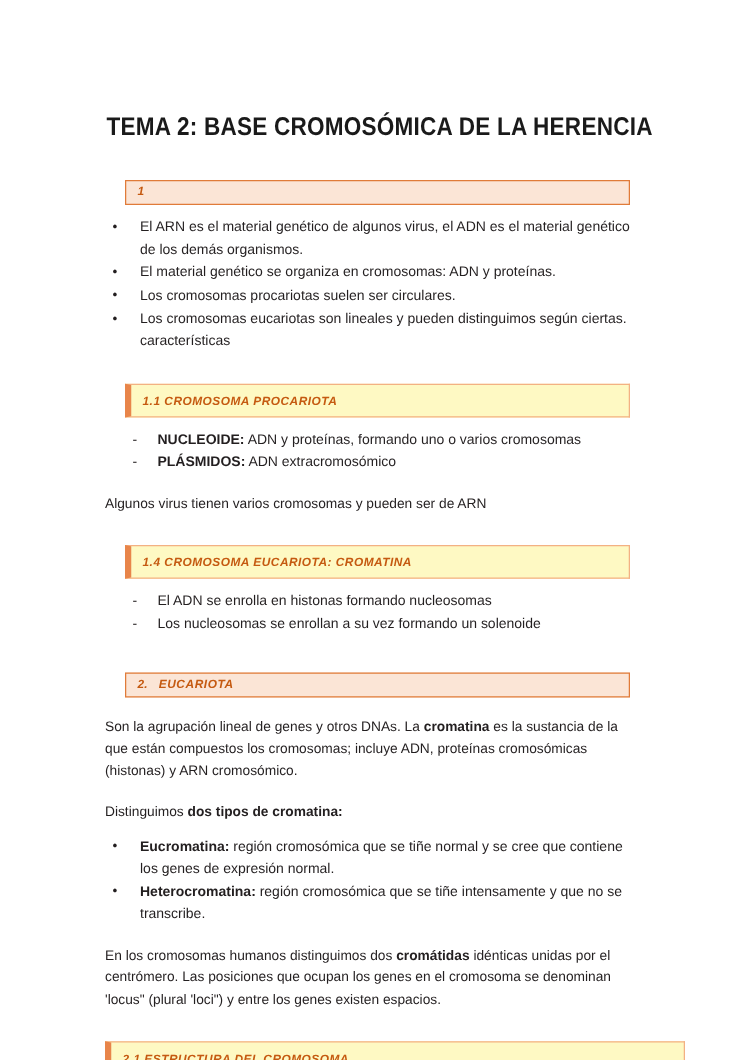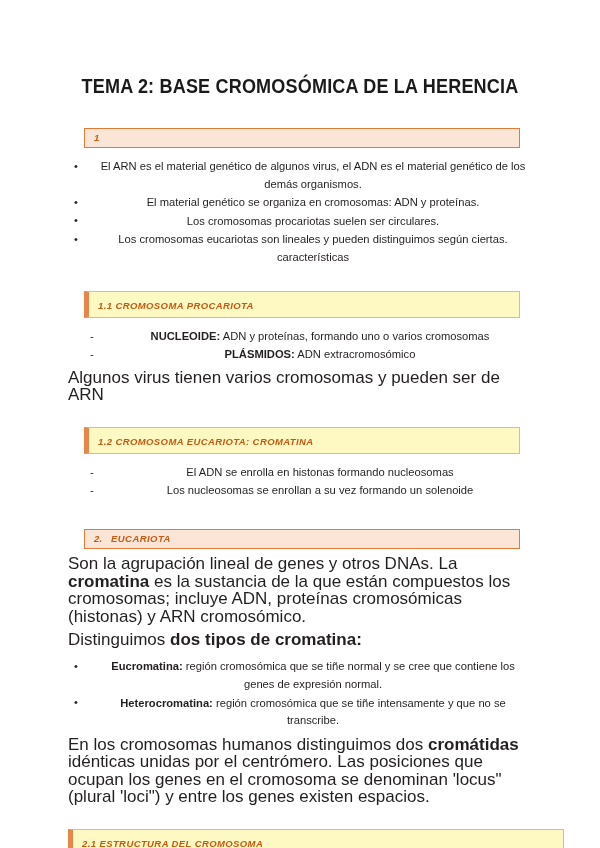--- a/index.html
+++ b/index.html
@@ -13,21 +13,21 @@
     font-family: "Liberation Sans", sans-serif;
     color: #231f20;
     position: relative;
     overflow: hidden;
   }
 
   .page {
     width: 600px;
     height: 652px;
     box-sizing: border-box;
-    padding: 0;
+    padding: 16px;
     background: #fff;
     position: relative;
   }
 
   
   .doc-title {
     text-align: center;
     font-family: "Liberation Sans Narrow", "Liberation Sans", sans-serif;
     font-weight: bold;
     font-size: 20.5px;
@@ -82,60 +82,58 @@
   .sec2 .label {
     font-size: 9.5px;
     font-weight: bold;
     font-style: italic;
     color: #c55a11;
     letter-spacing: 0.4px;
   }
 
   
   .para {
-    margin: 6px 70px 0 68px;
-    font-size: 17px;
+    margin: 16px 70px 0 68px;
+    font-size: 11px;
     line-height: 17.4px;
     color: #231f20;
     text-align: left;
   }
 
   ul.bullets {
     margin: 10px 70px 0 0;
     padding: 0 0 0 96px;
     list-style: none;
   }
   ul.bullets > li {
     position: relative;
     font-size: 11.2px;
     line-height: 17.6px;
     margin: 0 0 1px 0;
     padding-left: 0;
-    text-align: center;
   }
   ul.bullets > li::before {
     content: "\2022";
     position: absolute;
     left: -22px;
     top: -0.5px;
     font-size: 11px;
     color: #231f20;
   }
 
   ul.dashes {
     margin: 9px 70px 0 0;
     padding: 0 0 0 110px;
     list-style: none;
   }
   ul.dashes > li {
     position: relative;
     font-size: 11.2px;
     line-height: 18px;
     margin: 0;
-    text-align: center;
   }
   ul.dashes > li::before {
     content: "-";
     position: absolute;
     left: -20px;
     top: 0;
     font-size: 11.2px;
     color: #231f20;
   }
 
@@ -165,21 +163,21 @@
   </div>
 
   <ul class="dashes">
     <li><b>NUCLEOIDE:</b><span> ADN y proteínas, formando uno o varios cromosomas</span></li>
     <li><b>PLÁSMIDOS:</b><span> ADN extracromosómico</span></li>
   </ul>
 
   <p class="para">Algunos virus tienen varios cromosomas y pueden ser de ARN</p>
 
   <div class="sec2 indented">
-    <span class="label">1.2 CROMOSOMA EUCARIOTA: CROMATINA</span>
+    <span class="label">1.4 CROMOSOMA EUCARIOTA: CROMATINA</span>
   </div>
 
   <ul class="dashes">
     <li>El ADN se enrolla en histonas formando nucleosomas</li>
     <li>Los nucleosomas se enrollan a su vez formando un solenoide</li>
   </ul>
 
   <div class="sec1" style="margin-top:30px">
     <span class="num">2.</span>
     <span class="label">EUCARIOTA</span>

